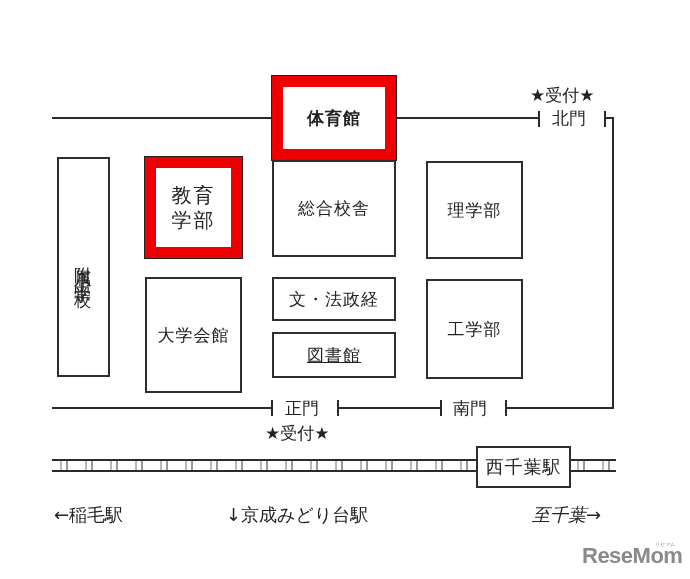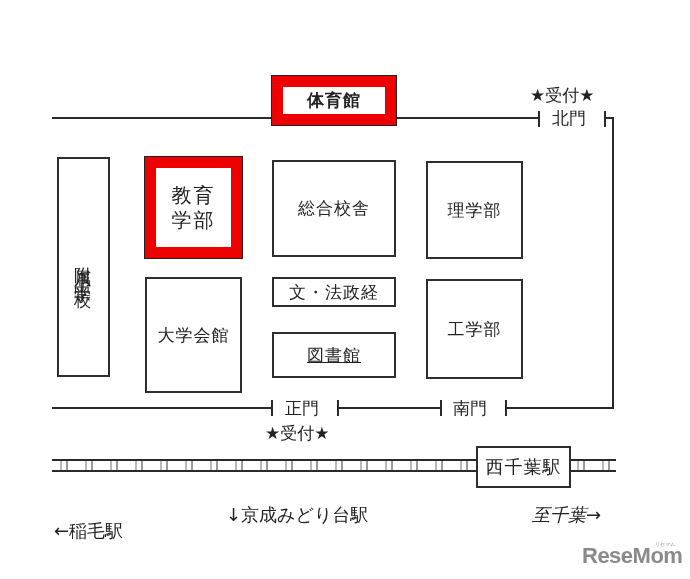--- a/index.html
+++ b/index.html
@@ -42,42 +42,42 @@
 <div class="hline" style="left:395px; top:117px; width:144px;"></div>
 <div class="tick" style="left:538px; top:111px;"></div>
 <div class="tick" style="left:604px; top:111px;"></div>
 <div class="hline" style="left:604px; top:117px; width:10px;"></div>
 
 <div class="vline" style="left:612px; top:117px; height:292px;"></div>
 
 <div class="lbl" style="left:530px; top:87px;">★受付★</div>
 <div class="lbl" style="left:552px; top:110px;">北門</div>
 
-<div class="bldg red bold" style="left:272px; top:76px; width:124px; height:49px;">
+<div class="bldg red bold" style="left:272px; top:76px; width:124px; height:84px;">
   <span>体育館</span>
 </div>
 
 <div class="bldg vert" style="left:57px; top:157px; width:53px; height:220px;">
   <span>附属小・中学校</span>
 </div>
 
 <div class="bldg red" style="left:145px; top:157px; width:97px; height:101px; flex-direction:column; font-size:20px; line-height:1.25; letter-spacing:2px;justify-content:center;">
   <span>教育</span>
   <span>学部</span>
 </div>
 
 <div class="bldg" style="left:145px; top:277px; width:97px; height:116px;">
   <span>大学会館</span>
 </div>
 
 <div class="bldg" style="left:272px; top:160px; width:124px; height:97px;">
   <span>総合校舎</span>
 </div>
 
-<div class="bldg" style="left:272px; top:277px; width:124px; height:30px;">
+<div class="bldg" style="left:272px; top:277px; width:124px; height:44px;">
   <span>文・法政経</span>
 </div>
 
 <div class="bldg" style="left:272px; top:332px; width:124px; height:46px;text-decoration:underline;">
   <span>図書館</span>
 </div>
 
 <div class="bldg" style="left:426px; top:161px; width:97px; height:98px;">
   <span>理学部</span>
 </div>
@@ -98,18 +98,18 @@
 <div class="lbl" style="left:265px; top:425px;">★受付★</div>
 <div class="lbl" style="left:453px; top:400px;">南門</div>
 
 <div class="rail" style="left:52px; top:459px; width:426px;"></div>
 <div class="rail" style="left:569px; top:459px; width:47px;"></div>
 
 <div class="bldg" style="left:476px; top:446px; width:95px; height:42px; font-size:18px;">
   <span>西千葉駅</span>
 </div>
 
-<div class="lbl" style="left:54px; top:506px; font-size:18px;margin-top:16px;">←稲毛駅</div>
+<div class="lbl" style="left:54px; top:506px; font-size:18px;">←稲毛駅</div>
 <div class="lbl" style="left:226px; top:506px; font-size:18px;">↓京成みどり台駅</div>
 <div class="lbl" style="left:532px; top:506px; font-size:18px;font-style:italic;">至千葉→</div>
 
 <div class="logo" style="left:582px; top:543px;">ReseMom</div>
 <div class="logo-sub" style="left:655px; top:541px;">リセマム</div>
 
 </body></html>

